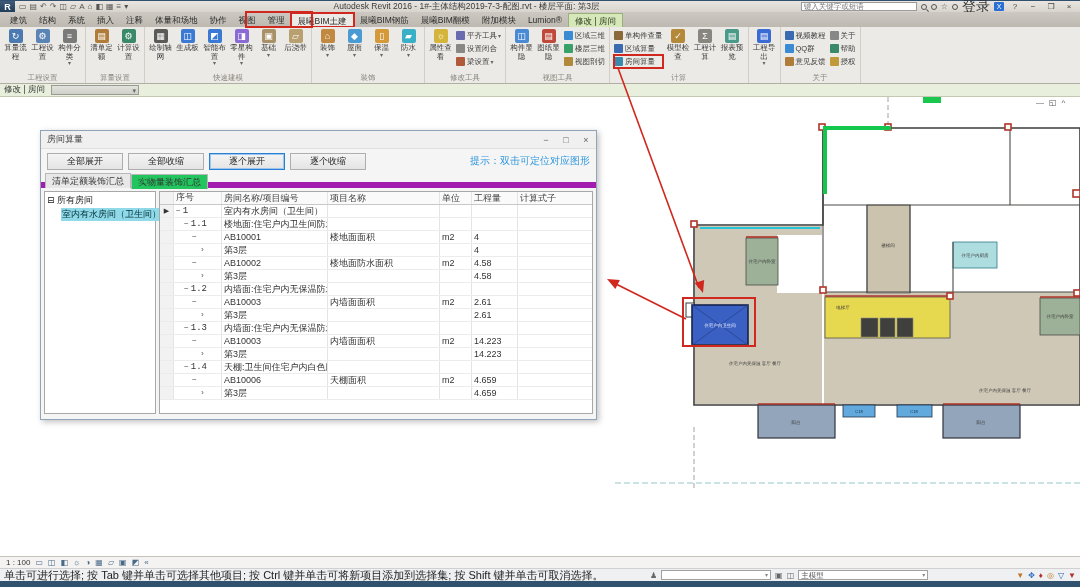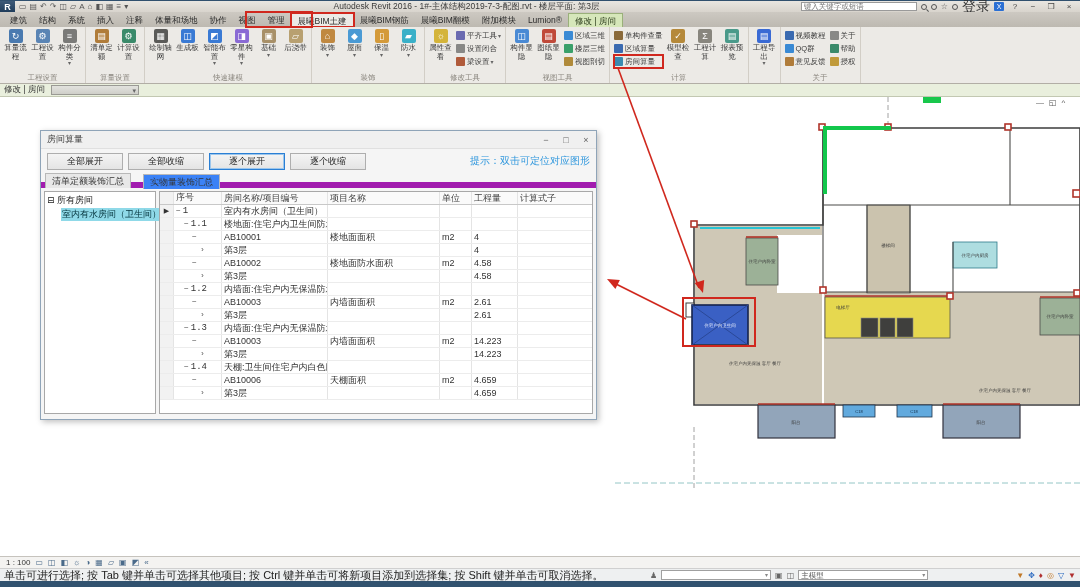--- a/index.html
+++ b/index.html
@@ -58,21 +58,21 @@
   .dialog { position:absolute; left:40px; top:33px; width:557px; height:290px; background:#f5f5f5; border:1px solid #8fa4b8; box-shadow:2px 2px 6px rgba(0,0,0,.25); }
   .dlg-title { height:18px; background:#f0f0f0; display:flex; align-items:center; padding-left:6px; border-bottom:1px solid #e0e0e0; }
   .dlg-title-text { flex:1; font-size:9px; color:#444; }
   .dlg-ctl { width:20px; text-align:center; font-size:9px; color:#666; }
   .dlg-toolbar { height:24px; display:flex; align-items:center; padding:0 6px; gap:5px; }
   .dbtn { height:17px; padding:0 19px; background:linear-gradient(#f4f4f4,#e4e4e4); border:1px solid #aeaeae; font-size:9px; line-height:15px; color:#222; }
   .dbtn.focus { border:1px solid #2a7fd4; box-shadow:0 0 0 1px #9cc6ec inset; }
   .dlg-hint { margin-left:auto; font-size:10px; color:#2f97dd; }
   .dlg-tabs { height:15px; display:flex; padding-left:4px; border-bottom:6px solid #a21caf; }
   .dtab { height:15px; padding:0 6px; font-size:9px; line-height:15px; color:#333; background:#e8e8e8; border:1px solid #b8b8b8; border-bottom:none; }
-  .dtab.active { background:#3b82f6; position:relative; top:1px;margin-left:12px; }
+  .dtab.active { background:#22c55e; position:relative; top:1px; }
   .dlg-body { display:flex; height:229px; padding:3px; gap:3px; }
   .tree { width:112px; background:#fff; border:1px solid #a8a8a8; font-size:9px; padding:2px; }
   .tree-root { white-space:nowrap; color:#222; }
   .tree-child { margin-left:14px; margin-top:1px; background:#8fd9e8; color:#05343d; white-space:nowrap; padding:0 1px; width:fit-content; }
   .tablewrap { flex:1; background:#fff; border:1px solid #a8a8a8; overflow:hidden; display:flex; flex-direction:column; }
   .thead, .trow { display:flex; height:13px; line-height:12px; }
   .thead { background:#fafafa; border-bottom:1px solid #c8c8c8; color:#444; }
   .tc { border-right:1px solid #e4e4e4; padding:0 2px; overflow:hidden; white-space:nowrap; font-size:9px; }
   .trow { border-bottom:1px solid #ececec; }
   .tc.gut { width:14px; background:#f2f2f2; color:#333; font-size:7px; text-align:center; padding:0; }

